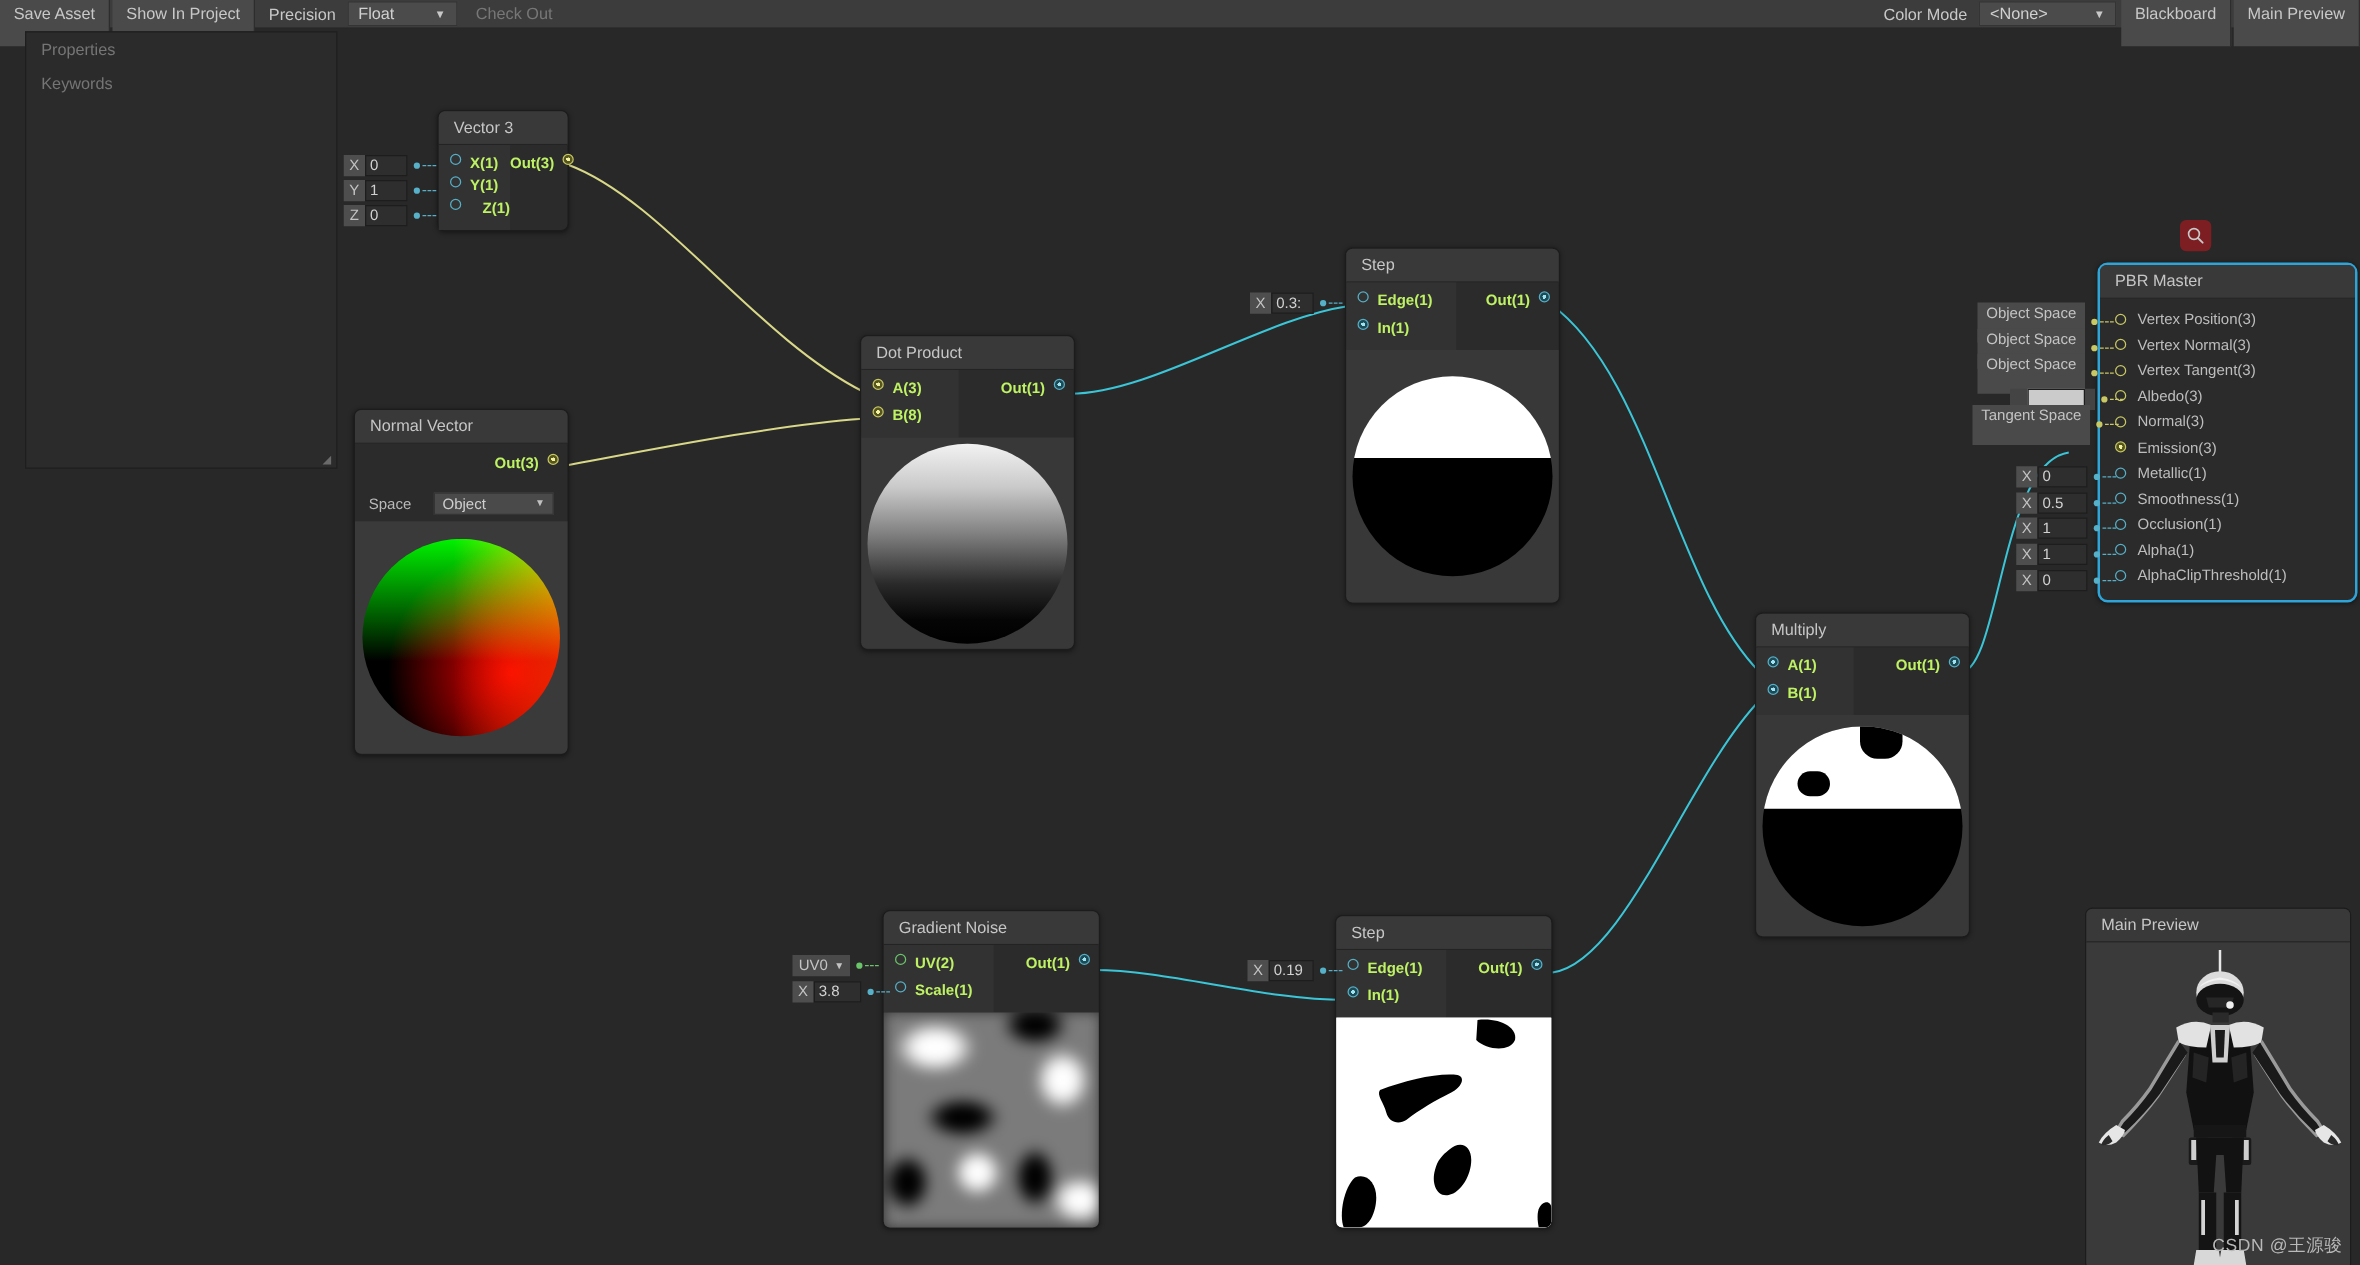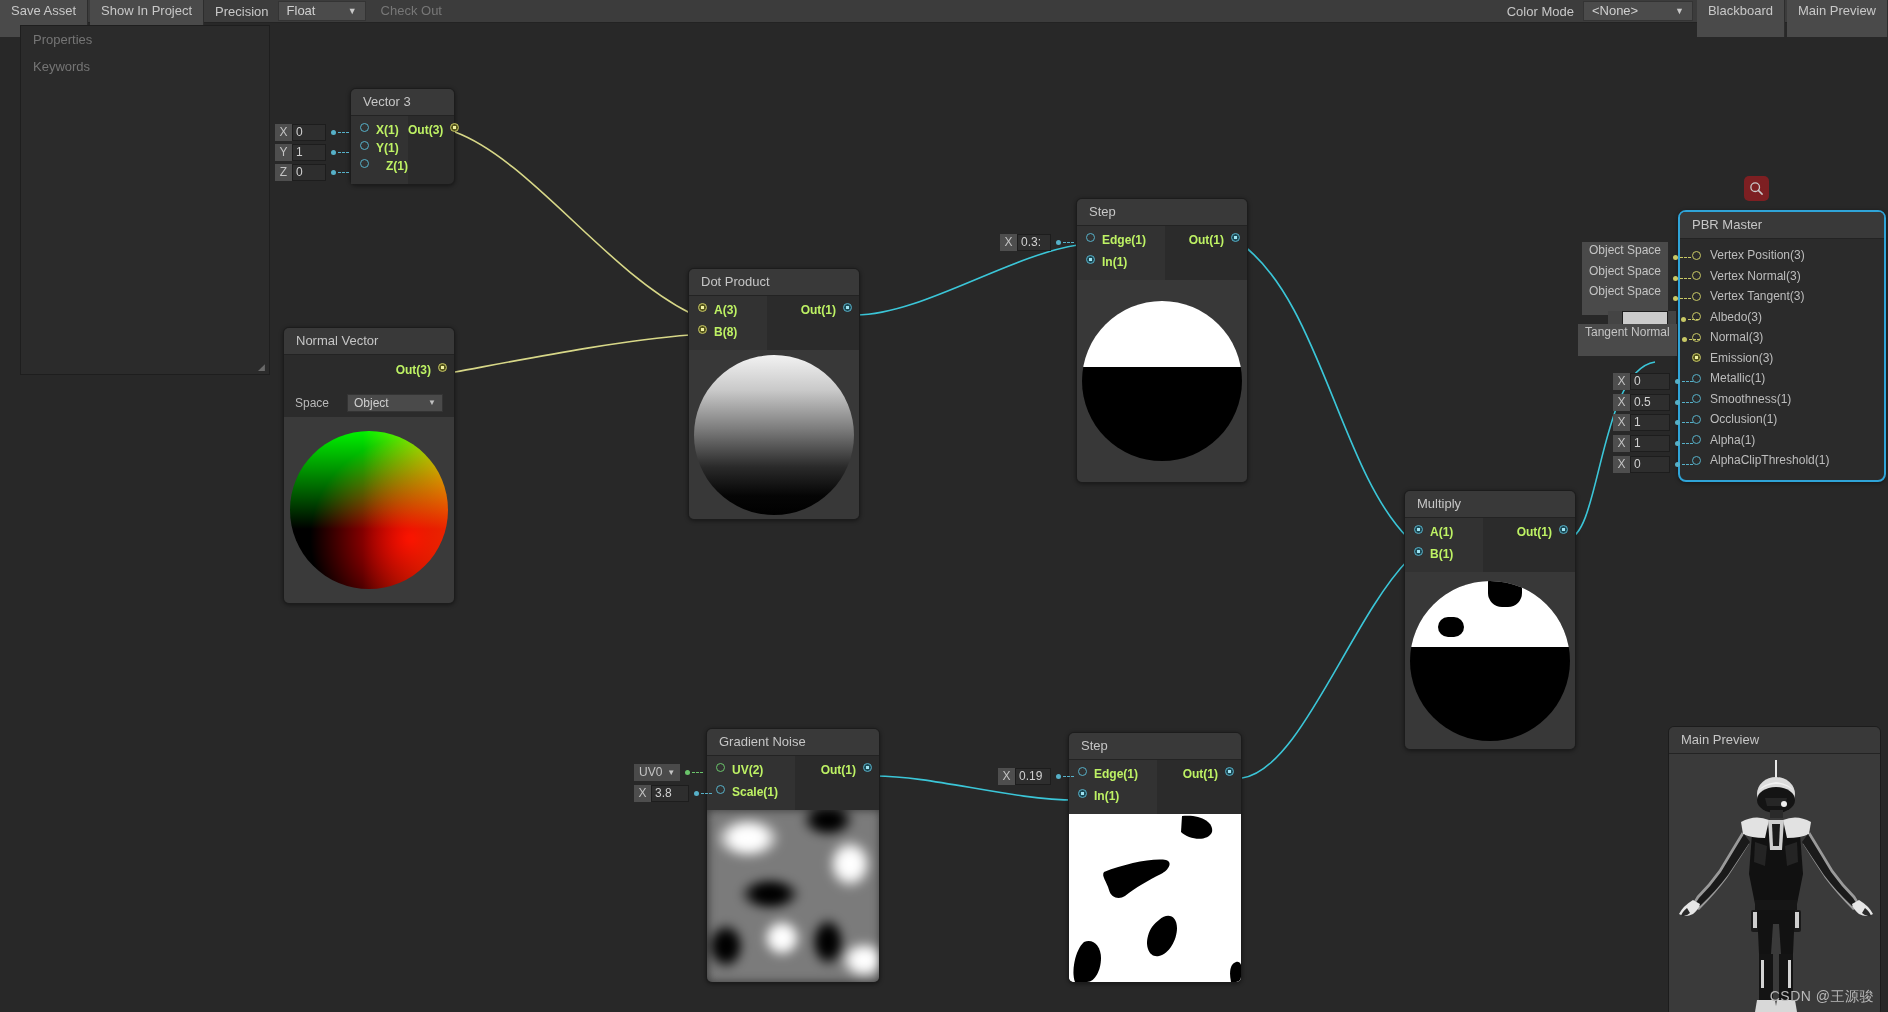--- a/index.html
+++ b/index.html
@@ -542,21 +542,21 @@
   <span class="f-dash v3"></span>
 </div>
 <div class="field" style="left:1608px;top:311px;">
   <span style="background:#444;width:14px;height:17px;display:inline-block"></span>
   <span style="background:#cbcbcb;width:44px;height:15px;display:inline-block;border:1px solid #1d1d1d"></span>
   <span style="background:#444;width:8px;height:17px;display:inline-block"></span>
   <span class="f-dot v3"></span>
   <span class="f-dash v3"></span>
 </div>
 <div class="field" style="left:1578px;top:331px;">
-  <span class="f-pill">Tangent Normal</span>
+  <span class="f-pill">Tangent Space</span>
   <span class="f-dot v3"></span>
   <span class="f-dash v3"></span>
 </div>
 <div class="field" style="left:1613px;top:373px;">
   <span class="f-lab">X</span>
   <span class="f-val" style="width:40px">0</span>
   <span class="f-dot v1"></span>
   <span class="f-dash v1"></span>
 </div>
 <div class="field" style="left:1613px;top:394px;">

